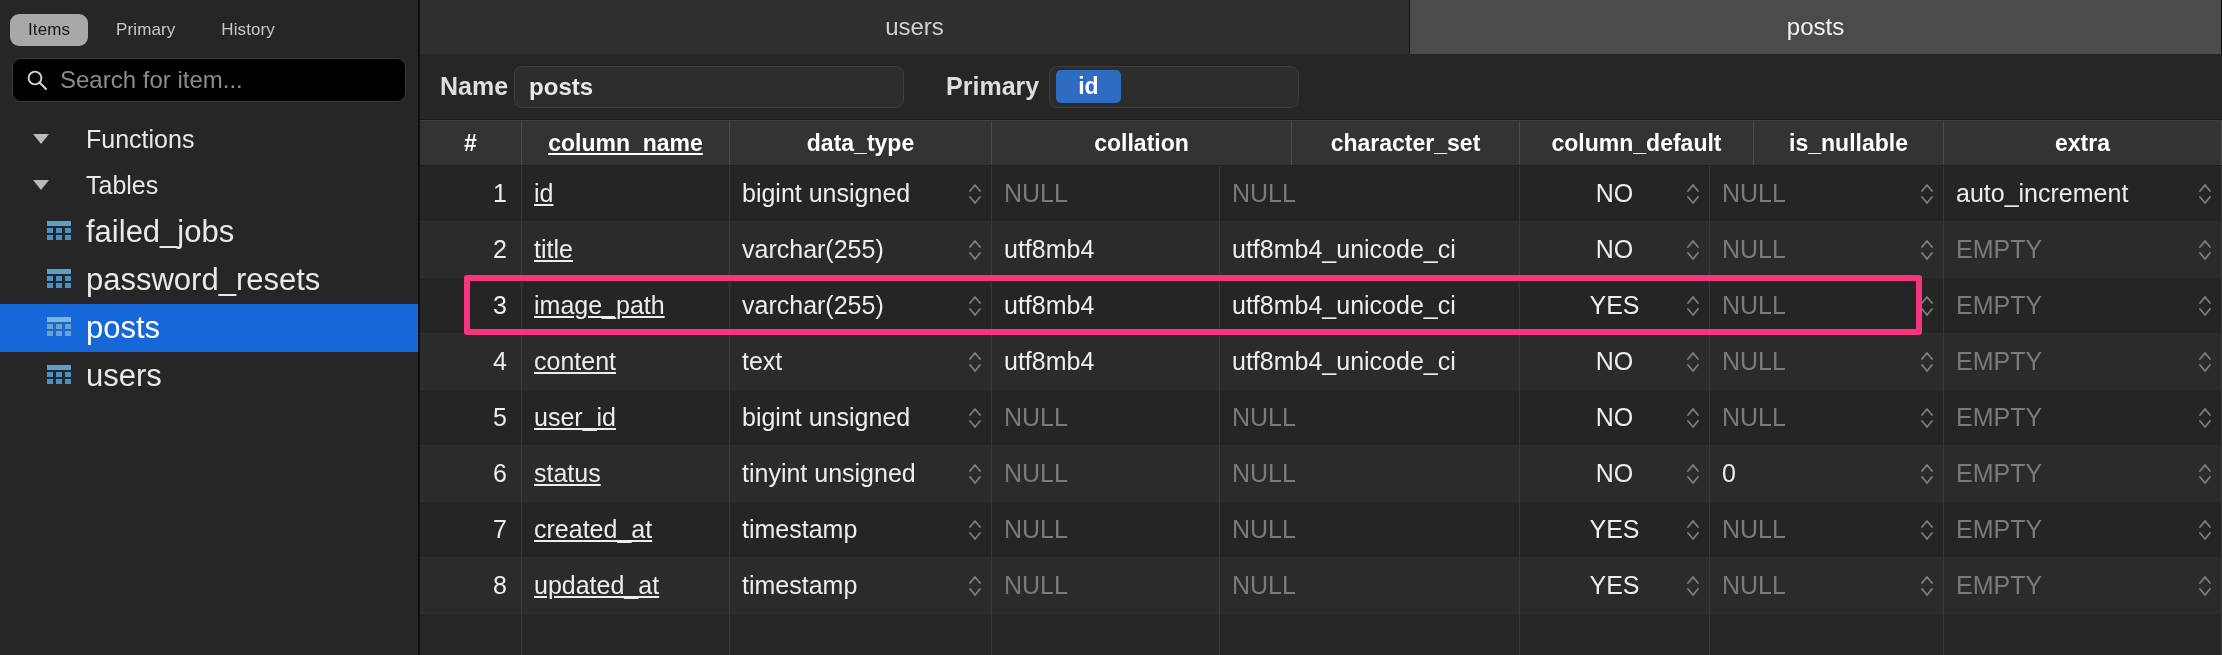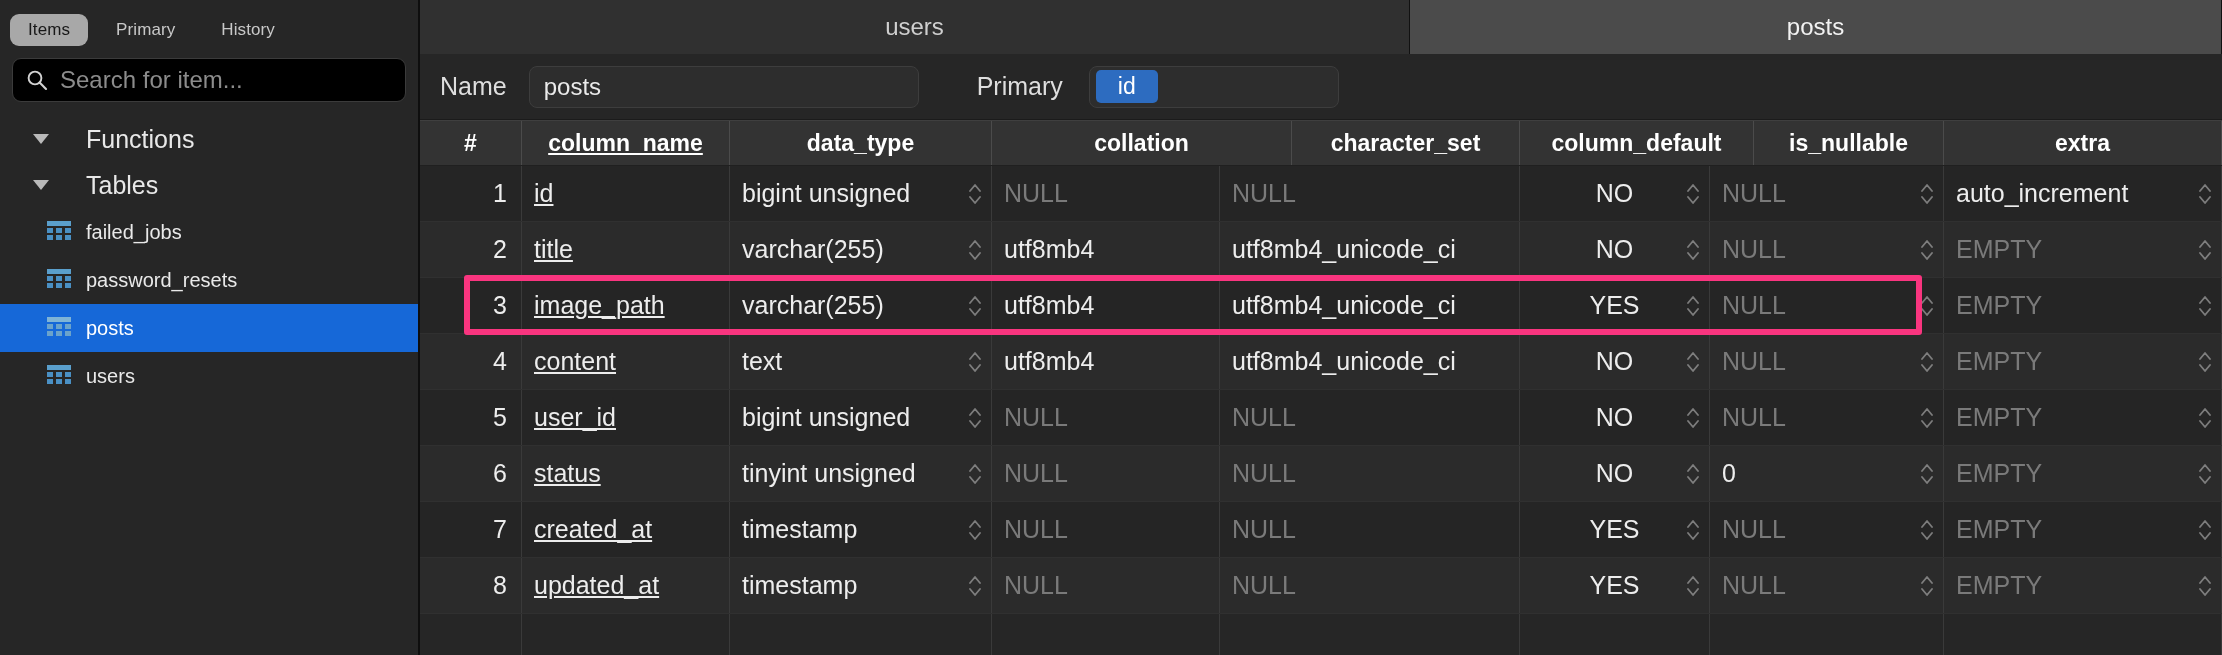--- a/index.html
+++ b/index.html
@@ -43,21 +43,21 @@
   }
   .tri { width: 0; height: 0; border-left: 8px solid transparent;
          border-right: 8px solid transparent; border-top: 10px solid #b9b9b9;
          flex: 0 0 16px; }
   .tree-group span { font-size: 25px; color: #e8e8e8; margin-left: 27px; }
 
   .tree-item {
     display: flex; align-items: center; gap: 14px;
     height: 48px; padding-left: 46px;
   }
-  .tree-item .lbl { font-size: 20px; color: #e9e9e9; }
+  .tree-item .lbl { font-size: 31px; color: #e9e9e9; }
   .tree-item.selected { background: #1668d8; }
   .tree-item.selected .lbl { color: #ffffff; }
   .tbl-icon { width: 26px; height: 24px; flex: 0 0 26px; display:block; }
 
   
   #main { flex: 1; height: 655px; display: flex; flex-direction: column;
           background: #212121; overflow: hidden; }
 
   
   .wtabs { display: flex; height: 54px; flex: 0 0 54px; }
@@ -65,22 +65,23 @@
     display: flex; align-items: center; justify-content: center;
     font-size: 24px; color: #cfcfcf; height: 54px;
     border-right: 1px solid #111; position: relative;
   }
   .wtab.inactive { background: #303030; width: 990px; flex: 0 0 990px; }
   .wtab.active { background: #4b4b4b; color: #f2f2f2; flex: 1 1 auto; }
 
   
   .meta-row {
     display: flex; align-items: center; height: 66px; flex: 0 0 66px;
-    background: #262626; padding-left: 20px; gap: 16px;
+    background: #262626; padding-left: 20px; 
     border-bottom: 1px solid #1b1b1b;
+    font-weight: bold;
   }
   .meta-label { font-size: 25px; color: #dedede; }
   .field {
     background: #2d2d2d; border: 1px solid #3d3d3d; border-radius: 8px;
     height: 42px; display: flex; align-items: center; padding: 0 14px;
     font-size: 24px; color: #eaeaea;
   }
   .field.name { width: 390px; margin-left: 6px; }
   .field.primary { width: 250px; padding: 0 6px; margin-left: 10px; }
   .token {

